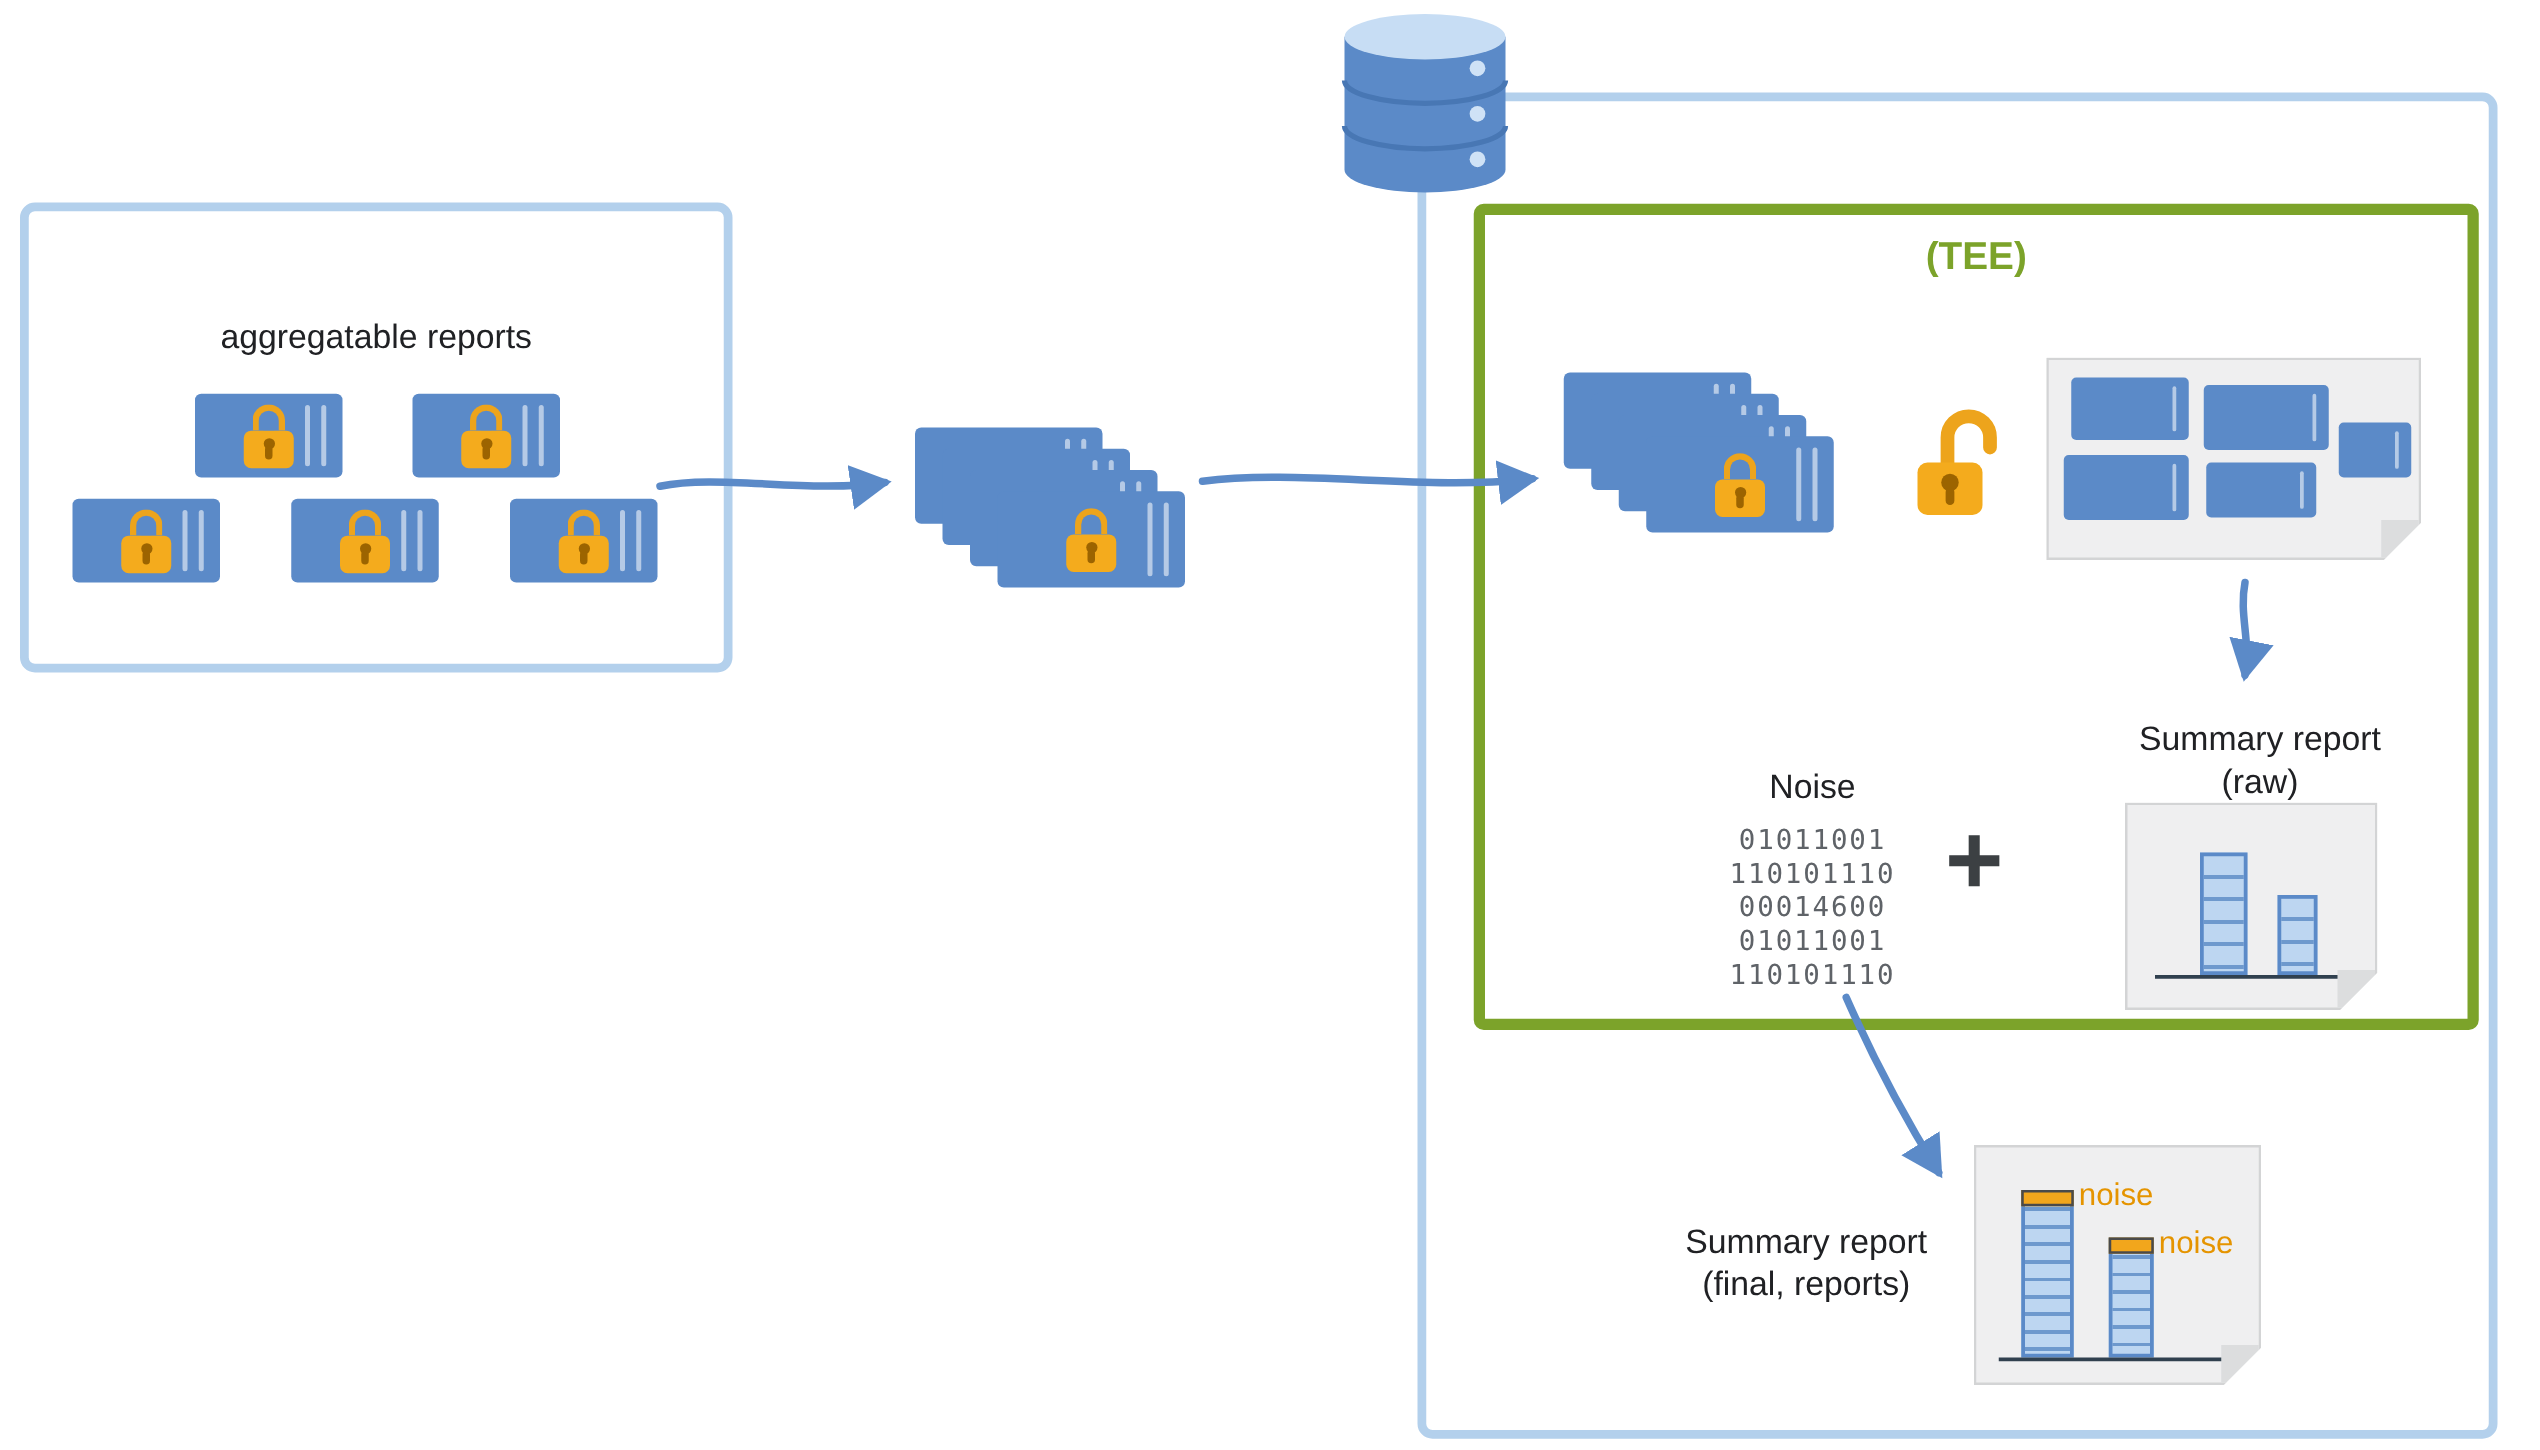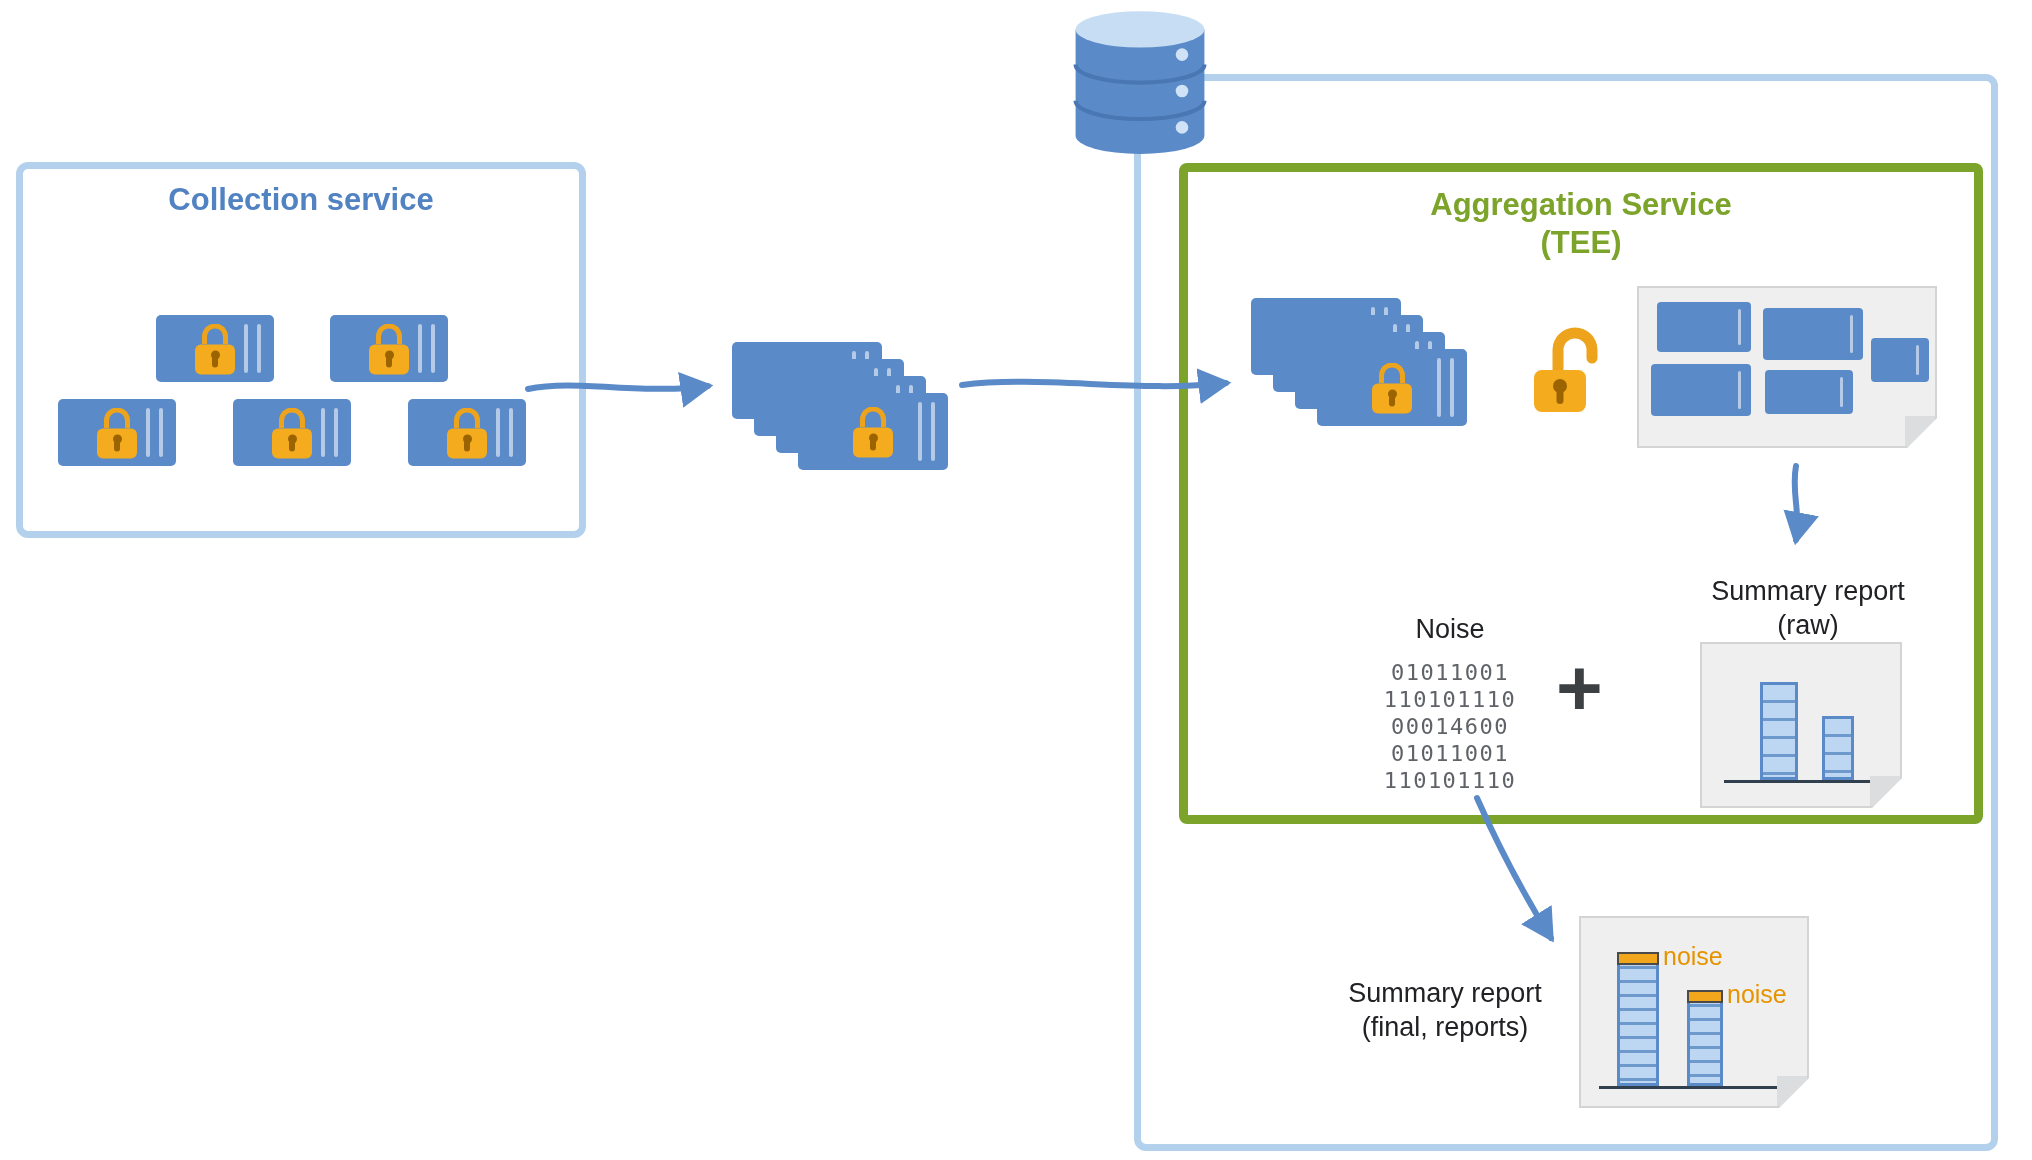--- a/index.html
+++ b/index.html
@@ -51,21 +51,21 @@
   .db { position:absolute; z-index:8; }
   .openlock { position:absolute; z-index:3; }
   svg.arrows { position:absolute; left:0; top:0; z-index:9; pointer-events:none; }
 </style>
 </head>
 <body>
 
 <div class="canvas">
 
   <div class="box" style="left:16px;top:162px;width:570px;height:376px"></div>
-  <div class="title" style="left:16px;top:182px;width:570px">Collection service</div>
+  <div class="black-label" style="left:16px;top:252px;width:570px">aggregatable reports</div>
 
   <div class="report" style="left:156px;top:315px">
     <div class="lock">
       <div class="shackle"></div>
       <div class="lock-body"></div>
     </div>
   </div>
   <div class="report" style="left:330px;top:315px">
     <div class="lock">
       <div class="shackle"></div>
@@ -110,21 +110,20 @@
     <ellipse cx="50" cy="15" rx="46" ry="13" fill="#c7ddf4"></ellipse>
     <path d="M4 40 a46 13 0 0 0 92 0" fill="none" stroke="#4877b4" stroke-width="3"></path>
     <path d="M4 66 a46 13 0 0 0 92 0" fill="none" stroke="#4877b4" stroke-width="3"></path>
     <circle cx="80" cy="33" r="4.5" fill="#cfe2f6"></circle>
     <circle cx="80" cy="59" r="4.5" fill="#cfe2f6"></circle>
     <circle cx="80" cy="85" r="4.5" fill="#cfe2f6"></circle>
   </svg>
 
   <div class="box tee" style="left:1179px;top:163px;width:804px;height:661px"></div>
   <div class="title green" style="left:1179px;top:186px;width:804px">
-    <div>Aggregation Service</div>
     <div>(TEE)</div>
   </div>
 
   <div class="stack" style="left:1251px;top:298px;width:216px;height:128px">
     <div class="report" style="left:0;top:0"></div>
     <div class="report" style="left:22px;top:17px"></div>
     <div class="report" style="left:44px;top:34px"></div>
     <div class="report" style="left:66px;top:51px">
       <div class="lock">
         <div class="shackle"></div>

